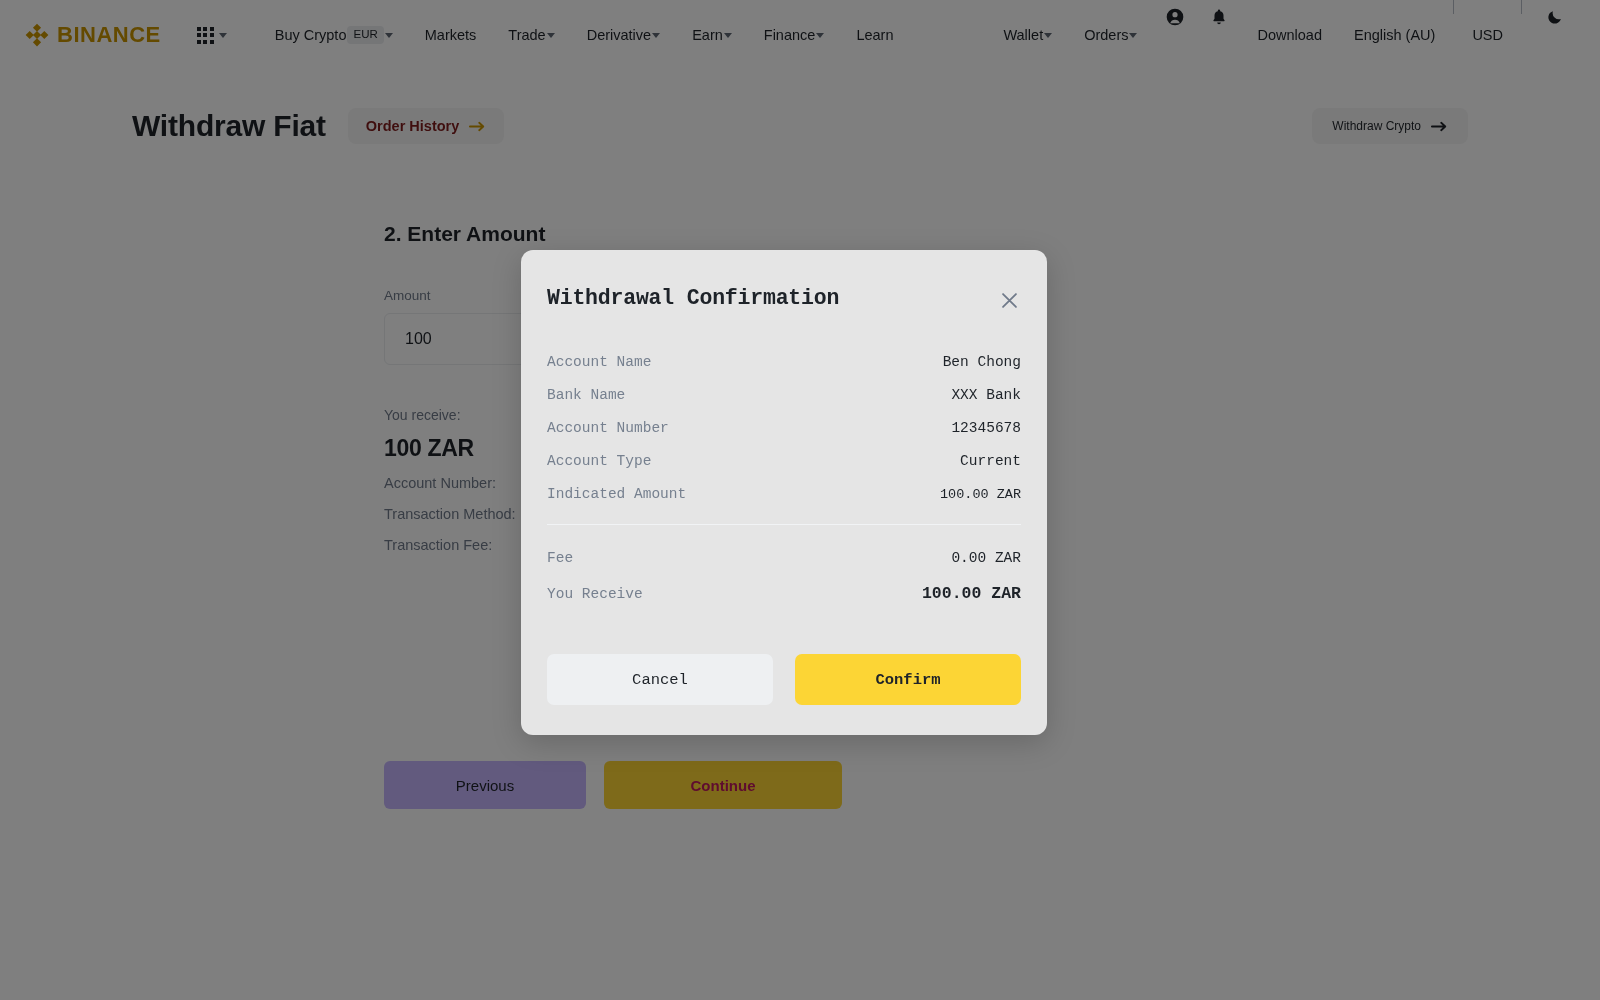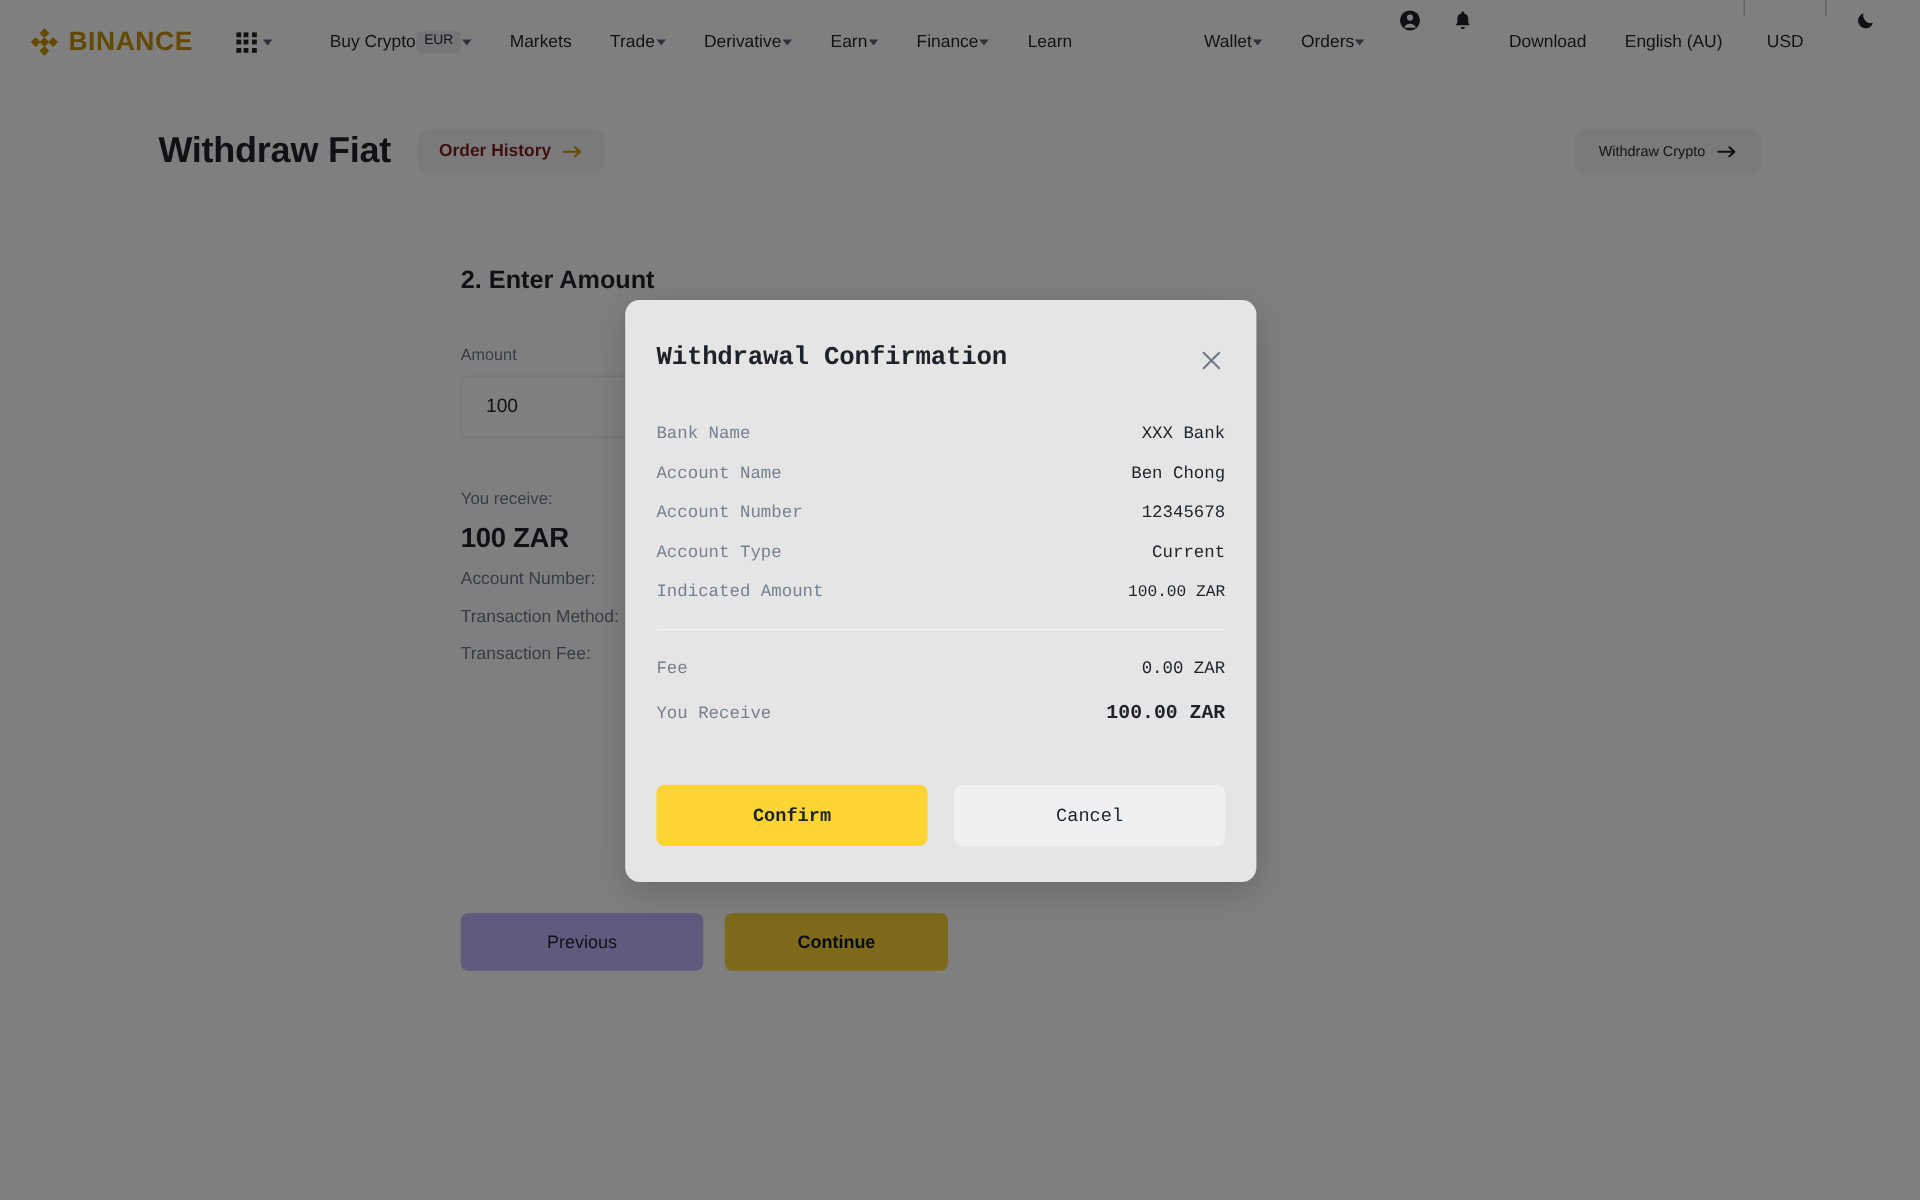--- a/index.html
+++ b/index.html
@@ -220,26 +220,26 @@
     width: 202px; height: 48px;
     background: #c4b5fd;
     border-radius: 6px;
     border: none;
     font-size: 15px;
     color: #1e2329;
     font-family: inherit;
     cursor: pointer;
   }
   .btn-continue {
-    width: 186px; height: 48px;
+    width: 238px; height: 48px;
     background: #fcd535;
     border-radius: 6px;
     border: none;
     font-size: 15px;
-    color: #0f172a;
+    color: #be185d;
     font-weight: 600;
     font-family: inherit;
     cursor: pointer;
   }
 
   
   #overlay {
     position: absolute;
     inset: 0;
     background: rgba(0,0,0,0.50);
@@ -487,26 +487,26 @@
   <div class="modal-head">
     <div class="modal-title">Withdrawal Confirmation</div>
     <div class="modal-close">
       <svg width="19" height="19" viewBox="0 0 20 20">
         <path d="M3.2 3.2 L16.8 16.8 M16.8 3.2 L3.2 16.8" stroke="#707a8a" stroke-width="1.9" stroke-linecap="round"></path>
       </svg>
     </div>
   </div>
 
   <div class="kv">
+    <span class="k">Account Name</span>
+    <span class="v">Ben Chong</span>
+  </div>
+  <div class="kv">
     <span class="k">Bank Name</span>
     <span class="v">XXX Bank</span>
-  </div>
-  <div class="kv">
-    <span class="k">Account Name</span>
-    <span class="v">Ben Chong</span>
   </div>
   <div class="kv">
     <span class="k">Account Number</span>
     <span class="v">12345678</span>
   </div>
   <div class="kv">
     <span class="k">Account Type</span>
     <span class="v">Current</span>
   </div>
   <div class="kv amt">
@@ -519,16 +519,16 @@
   <div class="kv fee">
     <span class="k">Fee</span>
     <span class="v">0.00 ZAR</span>
   </div>
   <div class="kv strong">
     <span class="k">You Receive</span>
     <span class="v">100.00 ZAR</span>
   </div>
 
   <div class="modal-actions">
+    <button class="m-btn m-cancel">Cancel</button>
     <button class="m-btn m-confirm">Confirm</button>
-    <button class="m-btn m-cancel">Cancel</button>
   </div>
 </div>
 
 </body></html>

